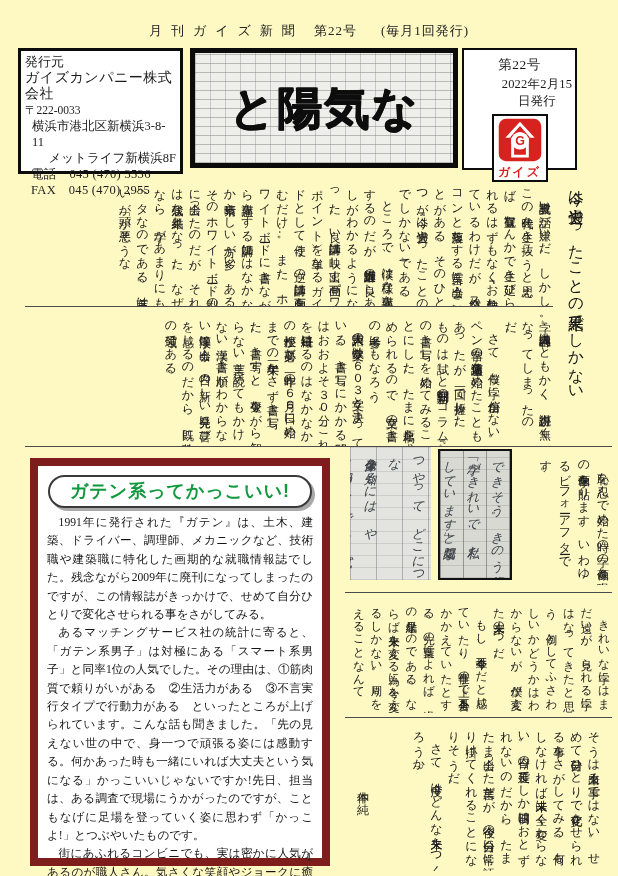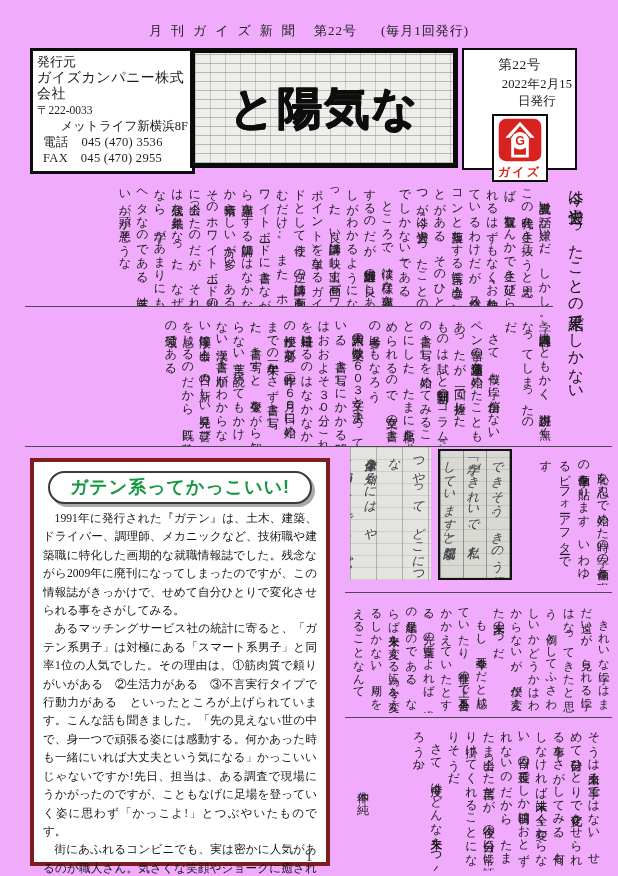--- a/index.html
+++ b/index.html
@@ -1,26 +1,26 @@
 <!DOCTYPE html>
 <html><head>
 <meta charset="utf-8">
 <style>
   html,body{margin:0;padding:0;background:#fff;}
   #page{
-    position:relative;width:618px;height:876px;background:#f0abfc;overflow:hidden;
+    position:relative;width:618px;height:876px;background:#fef9c3;overflow:hidden;
     font-family:"Liberation Serif","DejaVu Serif",serif;color:#1c1c1c;
   }
   
   .topline{position:absolute;top:22px;left:0;width:100%;text-align:center;font-size:13px;color:#222;}
   .topline .sp{letter-spacing:9px;}
   .topline .issue{margin-left:10px;letter-spacing:1px;}
   .topline .freq{margin-left:24px;letter-spacing:1px;}
   
-  .pubbox{position:absolute;left:30px;top:48px;width:151px;height:114px;border:3px solid #0c0c0c;background:#fff;padding:3px 4px;box-sizing:content-box;}
+  .pubbox{position:absolute;left:18px;top:48px;width:151px;height:114px;border:3px solid #0c0c0c;background:#fff;padding:3px 4px;box-sizing:content-box;}
   .pubbox div{line-height:16px;}
   .pub-label{font-size:13px;}
   .pub-company{font-size:14px;letter-spacing:.5px;}
   .pub-postal{font-size:11.5px;}
   .pub-addr1{font-size:12.5px;padding-left:7px;}
   .pub-addr2{font-size:12.5px;text-align:right;}
   .pub-tel,.pub-fax{font-size:12.5px;padding-left:6px;letter-spacing:.3px;}
   .banner{
     position:absolute;left:190px;top:48px;width:258px;height:110px;border:5px solid #0b0b0b;
     background-color:#eeeeeb;
@@ -75,21 +75,21 @@
   }
   .hw-before{
     left:350px;top:447px;width:81px;height:133px;
     background-color:#e3e4df;
     background-image:
       repeating-linear-gradient(90deg, rgba(110,110,115,.45) 0 1px, rgba(0,0,0,0) 1px 26px),
       repeating-linear-gradient(0deg, rgba(150,150,145,.28) 0 1px, rgba(0,0,0,0) 1px 12px);
   }
   
   .featurebox{
-    position:absolute;left:30px;top:458px;width:300px;height:408px;border:4px solid #7f1d1d;
+    position:absolute;left:30px;top:458px;width:300px;height:408px;border:8px solid #7f1d1d;
     background:#fff;box-sizing:border-box;padding:7px 9px 4px 9px;
   }
   .feature-title-wrap{text-align:center;margin:2px 0 6px 0;}
   .feature-title{
     display:inline-block;border:2px solid #3a3a3a;border-radius:17px;padding:2px 20px 3px 20px;
     box-shadow:3px 3px 0 #a9a9a9;background:#fff;
     color:#12993e;font-family:"Liberation Sans","DejaVu Sans",sans-serif;font-weight:bold;
     font-size:18px;letter-spacing:1px;white-space:nowrap;
   }
   .feature-para{font-size:11.6px;line-height:18.4px;text-align:justify;margin:0;text-indent:1em;color:#151515;}
@@ -101,20 +101,21 @@
 <div id="page">
 
   <div class="topline">
     <span class="sp">月刊ガイズ新聞</span><span class="issue">第22号</span><span class="freq">(毎月1回発行)</span>
   </div>
 
   <div class="pubbox">
     <div class="pub-label">発行元</div>
     <div class="pub-company">ガイズカンパニー株式会社</div>
     <div class="pub-postal">〒222-0033</div>
+    <div class="pub-addr1">横浜市港北区新横浜3-8-11</div>
     <div class="pub-addr2">メットライフ新横浜8F</div>
     <div class="pub-tel">電話　045 (470) 3536</div>
     <div class="pub-fax">FAX　045 (470) 2955</div>
   </div>
 
   <div class="banner">
     <div class="banner-title">と陽気な</div>
   </div>
 
   <div class="issuebox">

